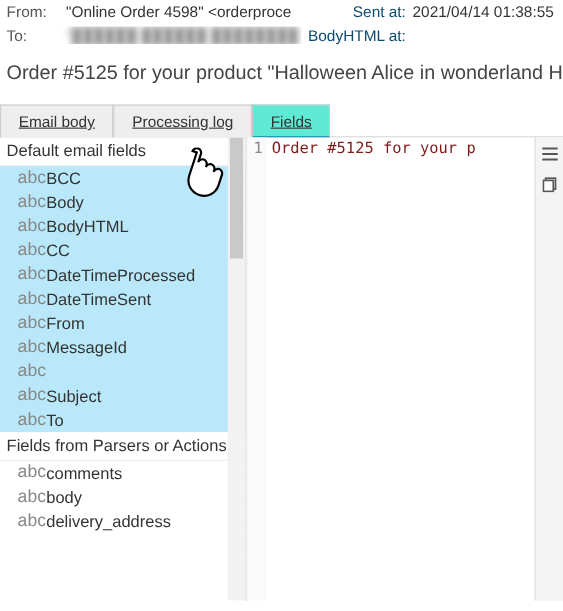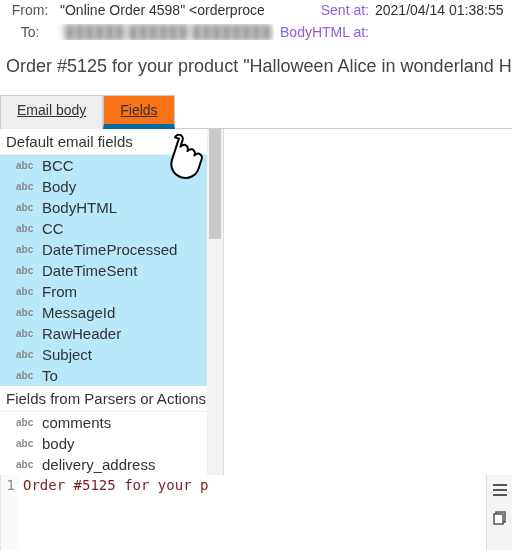--- a/index.html
+++ b/index.html
@@ -17,36 +17,36 @@
   .header {
     padding: 2px 6px 0 6px;
   }
   .header-row {
     display: flex;
     align-items: baseline;
     height: 22px;
   }
   .label-col {
     width: 48px;
-    text-align: center;
+    text-align: left;
     color: #555;
     font-size: 14px;
   }
   .val-col {
     flex: 0 0 220px;
     padding-left: 6px;
     color: #333;
     white-space: nowrap;
     overflow: hidden;
     text-overflow: clip;
   }
   .label-col2 {
     width: 95px;
     text-align: right;
-    color: #8b5cf6;
+    color: #0c4a6e;
   }
   .val-col2 {
     padding-left: 6px;
     color: #333;
   }
   .blur {
     color: transparent;
     text-shadow: 0 0 6px #999;
     user-select: none;
   }
@@ -68,27 +68,26 @@
     border-bottom: none;
     background: #eee;
     margin-right: 0;
     margin-bottom: -1px;
     font-size: 14px;
     color: #333;
     position: relative;
     text-decoration: underline;
   }
   .tab.active {
-    background: #f97316;
-    border-bottom: 5px solid #0369a1;
+    background: #5eead4;
+    border-bottom: 1px solid #0369a1;
   }
   .body-area {
     display: flex;
     height: calc(555px - 134px);
-    flex-direction: column;
   }
   .left-panel {
     width: 224px;
     border-right: 1px solid #ddd;
     overflow: hidden;
     position: relative;
   }
   .scrollbar {
     position: absolute;
     right: 0;
@@ -120,23 +119,23 @@
     background: #fff;
   }
   .field-item {
     display: flex;
     align-items: center;
     padding: 2px 4px 2px 16px;
     font-size: 15px;
     white-space: nowrap;
   }
   .field-item .abc {
-    font-size: 10px;
+    font-size: 16px;
     color: #888;
-    font-weight: bold;
+    font-weight: normal;
     margin-right: 6px;
     width: 20px;
   }
   .right-panel {
     flex: 1;
     position: relative;
     display: flex;
     background: #fff;
     border-left: 1px dotted #ccc;
   }
@@ -198,20 +197,21 @@
     <div class="label-col">To:</div>
     <div class="val-col"><span class="blur">"██████ ██████  ████████</span></div>
     <div class="label-col2">BodyHTML at:</div>
   </div>
 </div>
 
 <div class="subject-line">Order #5125 for your product "Halloween Alice in wonderland Ha</div>
 
 <div class="tabs">
   <div class="tab">Email body</div>
+  <div class="tab">Processing log</div>
   <div class="tab active">Fields</div>
 </div>
 
 <div class="body-area">
   <div class="left-panel">
     <div class="group-header">Default email fields</div>
     <div class="field-list default" id="default-list">
         <div class="field-item">
           <span class="abc">abc</span>
           <span>BCC</span>
@@ -239,21 +239,20 @@
         <div class="field-item">
           <span class="abc">abc</span>
           <span>From</span>
         </div>
         <div class="field-item">
           <span class="abc">abc</span>
           <span>MessageId</span>
         </div>
         <div class="field-item">
           <span class="abc">abc</span>
-          <span>RawHeader</span>
         </div>
         <div class="field-item">
           <span class="abc">abc</span>
           <span>Subject</span>
         </div>
         <div class="field-item">
           <span class="abc">abc</span>
           <span>To</span>
         </div>
       </div>

